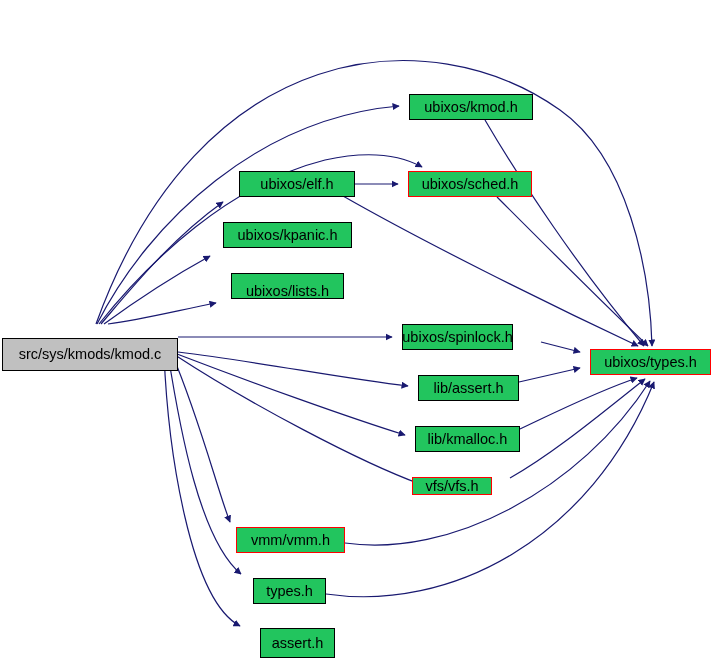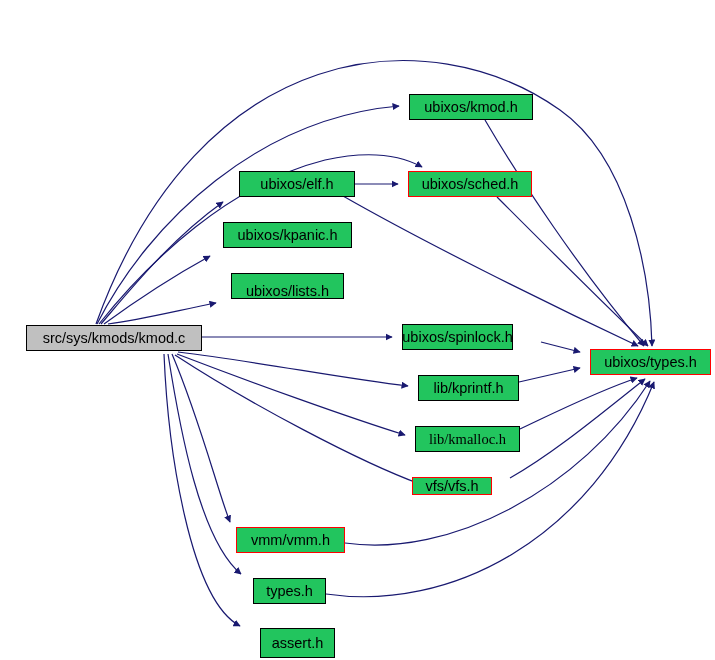--- a/index.html
+++ b/index.html
@@ -81,21 +81,21 @@
         <path d="M 541,342 L 580,352" marker-end="url(#arrowhead)" stroke="#191970"></path>
         <path d="M 519,382 L 580,368" marker-end="url(#arrowhead)" stroke="#191970"></path>
         <path d="M 520,429 C 556,412 600,390 637,378" marker-end="url(#arrowhead)" stroke="#191970"></path>
         <path d="M 510,478 C 556,452 608,408 645,379" marker-end="url(#arrowhead)" stroke="#191970"></path>
         <path d="M 345,543 C 450,558 580,490 650,381" marker-end="url(#arrowhead)" stroke="#191970"></path>
         <path d="M 326,594 C 450,612 590,540 654,382" marker-end="url(#arrowhead)" stroke="#191970"></path>
       </g>
   </svg>
 
   <div id="node-group">
-      <div class="gnode root" style="left: 2px; top: 325px; width: 176px; height: 26px; margin-left: 24px;">
+      <div class="gnode root" style="left: 2px; top: 338px; width: 176px; height: 33px;">
         <span class="nlabel">src/sys/kmods/kmod.c</span>
       </div>
       <div class="gnode" style="left: 409px; top: 94px; width: 124px; height: 26px;">
         <span class="nlabel">ubixos/kmod.h</span>
       </div>
       <div class="gnode" style="left: 239px; top: 171px; width: 116px; height: 26px;">
         <span class="nlabel">ubixos/elf.h</span>
       </div>
       <div class="gnode red" style="left: 408px; top: 171px; width: 124px; height: 26px;">
         <span class="nlabel">ubixos/sched.h</span>
@@ -106,23 +106,23 @@
       <div class="gnode" style="left: 231px; top: 273px; width: 113px; height: 26px; align-items: flex-end;">
         <span class="nlabel">ubixos/lists.h</span>
       </div>
       <div class="gnode" style="left: 402px; top: 324px; width: 111px; height: 26px;">
         <span class="nlabel">ubixos/spinlock.h</span>
       </div>
       <div class="gnode red" style="left: 590px; top: 349px; width: 121px; height: 26px;">
         <span class="nlabel">ubixos/types.h</span>
       </div>
       <div class="gnode" style="left: 418px; top: 375px; width: 101px; height: 26px;">
-        <span class="nlabel">lib/kprintf.h</span>
+        <span class="nlabel">lib/assert.h</span>
       </div>
-      <div class="gnode" style="left: 415px; top: 426px; width: 105px; height: 26px; font-family: Liberation Serif, serif;">
+      <div class="gnode" style="left: 415px; top: 426px; width: 105px; height: 26px;">
         <span class="nlabel">lib/kmalloc.h</span>
       </div>
       <div class="gnode red" style="left: 412px; top: 477px; width: 80px; height: 18px;">
         <span class="nlabel">vfs/vfs.h</span>
       </div>
       <div class="gnode red" style="left: 236px; top: 527px; width: 109px; height: 26px;">
         <span class="nlabel">vmm/vmm.h</span>
       </div>
       <div class="gnode" style="left: 253px; top: 578px; width: 73px; height: 26px;">
         <span class="nlabel">types.h</span>

